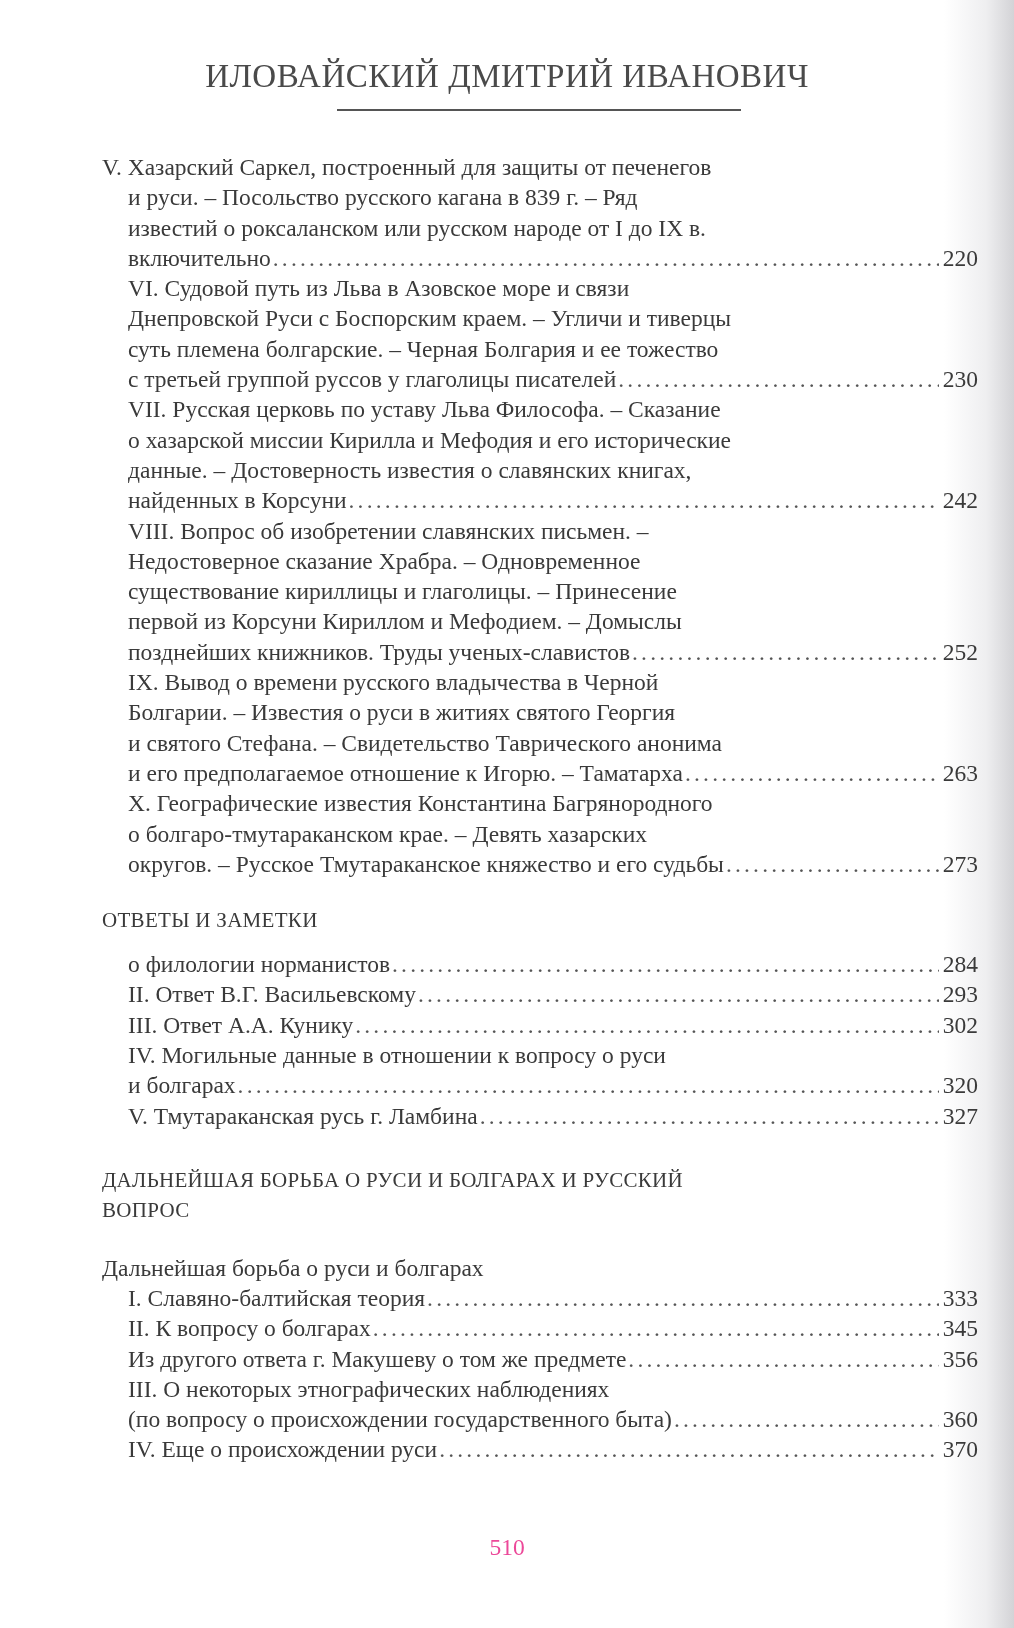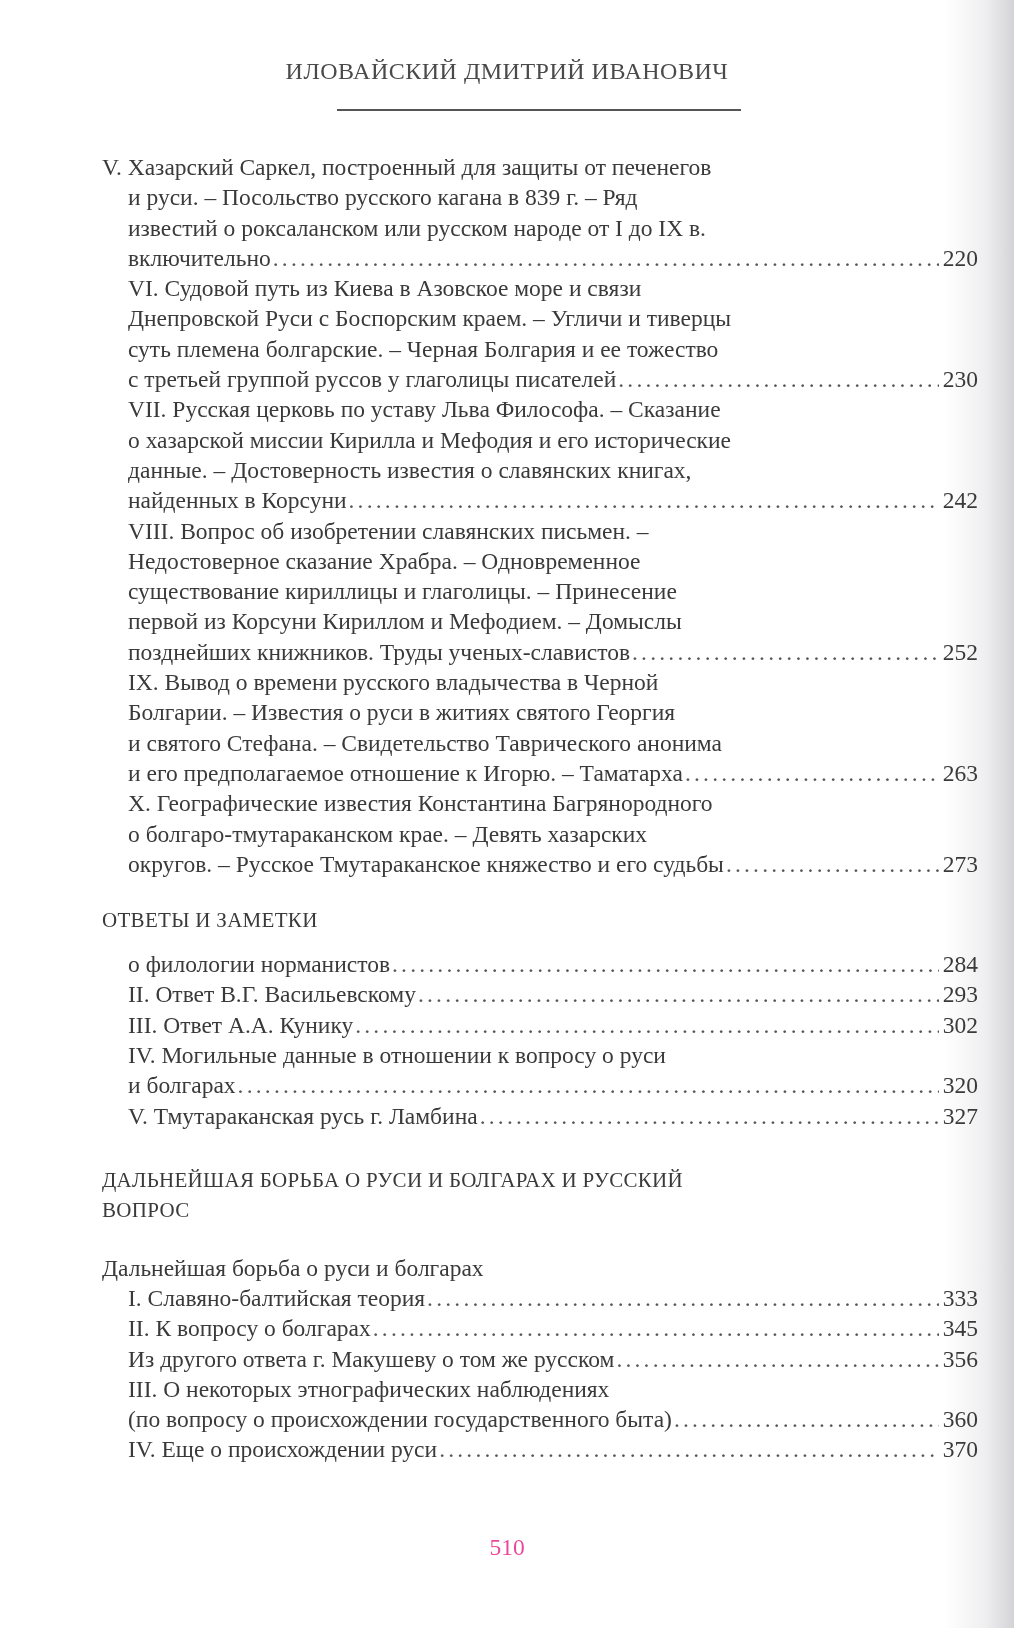--- a/index.html
+++ b/index.html
@@ -23,21 +23,21 @@
       height: 1628px;
       background: linear-gradient(to right, rgba(255,255,255,0) 0%, rgba(225,225,228,0.55) 60%, rgba(200,200,204,0.8) 100%);
       pointer-events: none;
     }
     .running-head {
       position: absolute;
       top: 58px;
       left: 0;
       width: 1014px;
       text-align: center;
-      font-size: 24px;
+      font-size: 33px;
       letter-spacing: 0.5px;
       color: #4a4a4a;
     }
     .head-rule {
       position: absolute;
       top: 109px;
       left: 337px;
       width: 404px;
       height: 2px;
       background: #555;
@@ -118,21 +118,21 @@
         <span class="wrapline">известий о роксаланском или русском народе от I до IX в.</span>
         <div class="last-line">
             <span class="txt">включительно</span>
             <span class="dots"></span>
             <span class="page-num">220</span>
           </div>
       </div>
     </div>
 
     <div class="entry">
-      <span class="wrapline" style="margin-left:0">VI. Судовой путь из Киева в Азовское море и связи</span>
+      <span class="wrapline" style="margin-left:0">VI. Судовой путь из Льва в Азовское море и связи</span>
     </div>
     <div class="entry" style="padding-left:0">
       <div style="padding-left:26px">
         <span class="wrapline">Днепровской Руси с Боспорским краем. – Угличи и тиверцы</span>
         <span class="wrapline">суть племена болгарские. – Черная Болгария и ее тожество</span>
         <div class="last-line">
             <span class="txt">с третьей группой руссов у глаголицы писателей</span>
             <span class="dots"></span>
             <span class="page-num">230</span>
           </div>
@@ -241,21 +241,21 @@
     </div>
     <div class="entry">
       <div class="last-line">
           <span class="txt">II. К вопросу о болгарах</span>
           <span class="dots"></span>
           <span class="page-num">345</span>
         </div>
     </div>
     <div class="entry">
       <div class="last-line">
-          <span class="txt">Из другого ответа г. Макушеву о том же русском</span>
+          <span class="txt">Из другого ответа г. Макушеву о том же предмете</span>
           <span class="dots"></span>
           <span class="page-num">356</span>
         </div>
     </div>
     <div class="entry">
       <span class="wrapline">III. О некоторых этнографических наблюдениях</span>
       <div class="last-line">
           <span class="txt">(по вопросу о происхождении государственного быта)</span>
           <span class="dots"></span>
           <span class="page-num">360</span>

